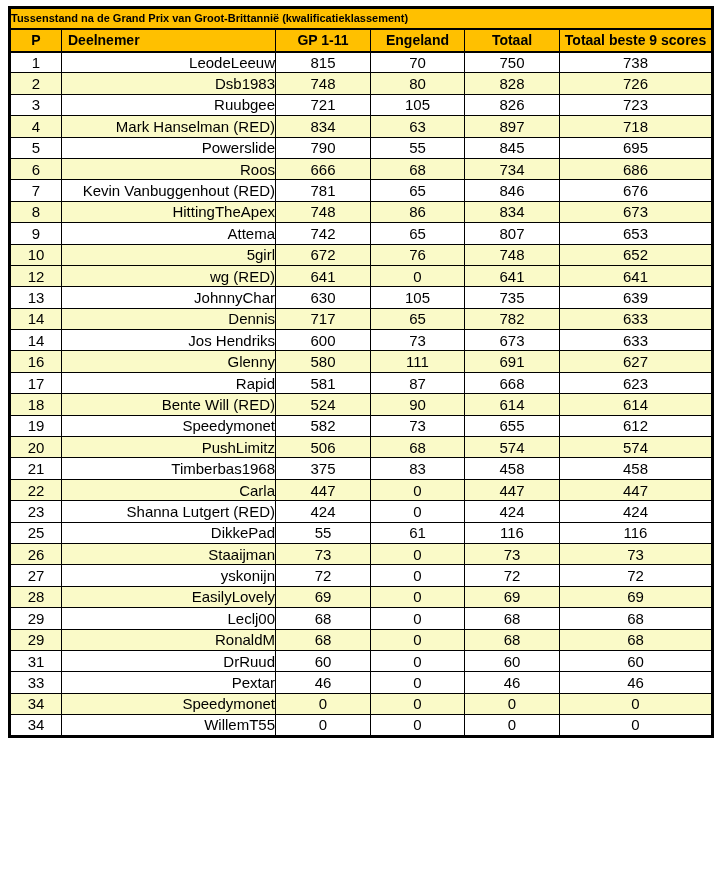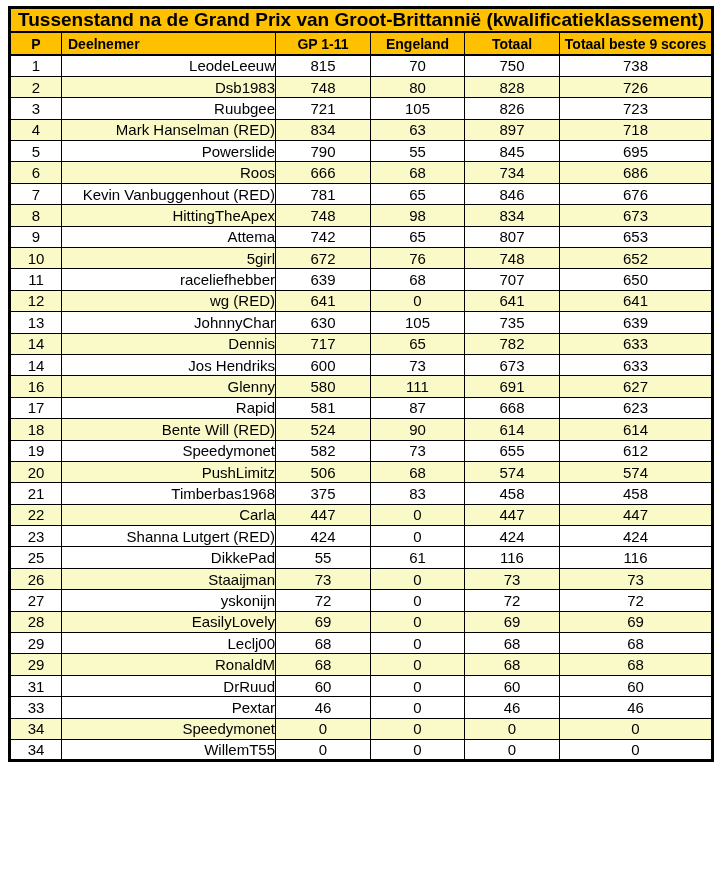--- a/index.html
+++ b/index.html
@@ -24,23 +24,23 @@
     font-size:15px;
     color:var(--text-c);
     padding:0;
     overflow:hidden;
     white-space:nowrap;
     vertical-align:middle;
   }
   tr.title-row th{
     background:var(--header-bg);
     font-weight:bold;
-    font-size:19px;
+    font-size:11px;
     height:21px;
-    text-align:center;
+    text-align:left;
     border-bottom:2px solid var(--border-c);
   }
   tr.head-row th{
     background:var(--header-bg);
     font-weight:bold;
     font-size:14px;
     height:23px;
     text-align:center;
     border-bottom:2px solid var(--border-c);
   }
@@ -129,48 +129,40 @@
           <td class="left">Kevin Vanbuggenhout (RED)</td>
           <td>781</td>
           <td>65</td>
           <td>846</td>
           <td>676</td>
         </tr>
         <tr class="alt">
           <td>8</td>
           <td class="left">HittingTheApex</td>
           <td>748</td>
-          <td>98</td>
+          <td>86</td>
           <td>834</td>
           <td>673</td>
         </tr>
         <tr>
           <td>9</td>
           <td class="left">Attema</td>
           <td>742</td>
           <td>65</td>
           <td>807</td>
           <td>653</td>
         </tr>
         <tr class="alt">
           <td>10</td>
           <td class="left">5girl</td>
           <td>672</td>
           <td>76</td>
           <td>748</td>
           <td>652</td>
         </tr>
-        <tr>
-          <td>11</td>
-          <td class="left">raceliefhebber</td>
-          <td>639</td>
-          <td>68</td>
-          <td>707</td>
-          <td>650</td>
-        </tr>
         <tr class="alt">
           <td>12</td>
           <td class="left">wg (RED)</td>
           <td>641</td>
           <td>0</td>
           <td>641</td>
           <td>641</td>
         </tr>
         <tr>
           <td>13</td>

